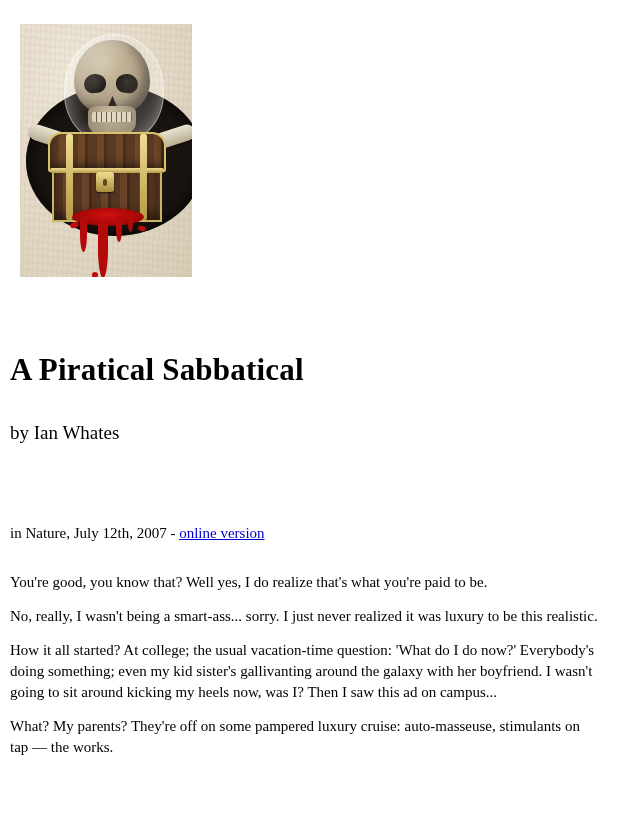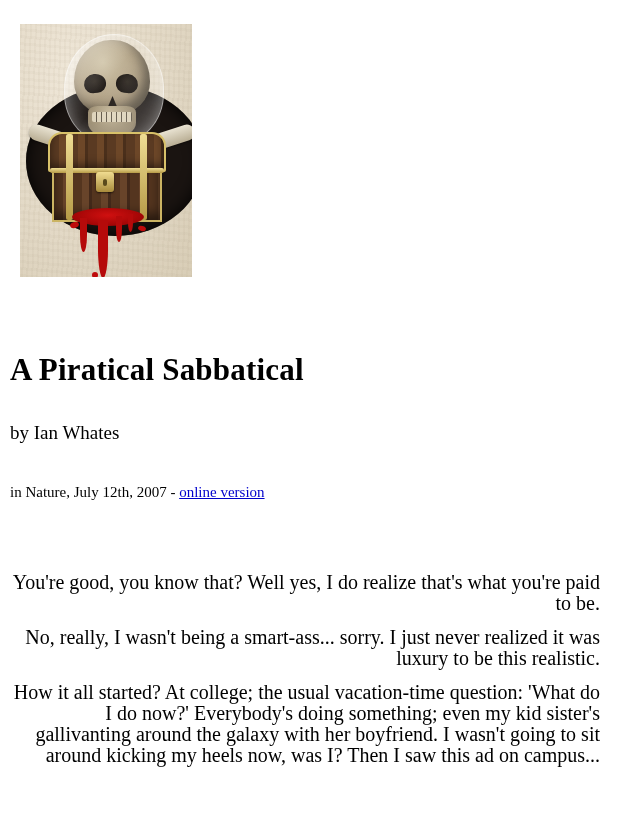--- a/index.html
+++ b/index.html
@@ -13,21 +13,20 @@
     overflow: hidden;
     font-family: "Liberation Serif", serif;
     color: #000000;
   }
   .page {
     position: relative;
     width: 576px;
     height: 813px;
     padding: 0;
     box-sizing: border-box;
-    text-align: right;
   }
   .illustration {
     position: absolute;
     left: 20px;
     top: 24px;
     width: 172px;
     height: 253px;
     overflow: hidden;
     background: #e8e0d2;
   }
@@ -262,33 +261,33 @@
   }
   .byline {
     position: absolute;
     left: 10px;
     top: 422px;
     font-size: 19px;
   }
   .pubinfo {
     position: absolute;
     left: 10px;
-    top: 484px;
+    top: 525px;
     font-size: 15px;
   }
   .pubinfo a {
     color: #0000cc;
     text-decoration: underline;
   }
   .body-text {
     position: absolute;
     left: 10px;
     top: 572px;
     width: 590px;
-    font-size: 20px;
+    font-size: 15px;
     line-height: 21px;
   }
   .body-text p {
     margin: 0 0 13px 0;
   }
 </style>
 </head>
 <body>
 
 <div class="page">
@@ -340,15 +339,16 @@
   <div class="byline">by Ian Whates</div>
 
   <div class="pubinfo">
     <span>in Nature, July 12th, 2007 - </span><a href="#">online version</a>
   </div>
 
   <div class="body-text">
     <p>You're good, you know that? Well yes, I do realize that's what you're paid to be.</p>
     <p>No, really, I wasn't being a smart-ass... sorry. I just never realized it was luxury to be this realistic.</p>
     <p>How it all started? At college; the usual vacation-time question: 'What do I do now?' Everybody's doing something; even my kid sister's gallivanting around the galaxy with her boyfriend. I wasn't going to sit around kicking my heels now, was I? Then I saw this ad on campus...</p>
+    <p>What? My parents? They're off on some pampered luxury cruise: auto-masseuse, stimulants on tap — the works.</p>
   </div>
 
 </div>
 
 </body></html>

